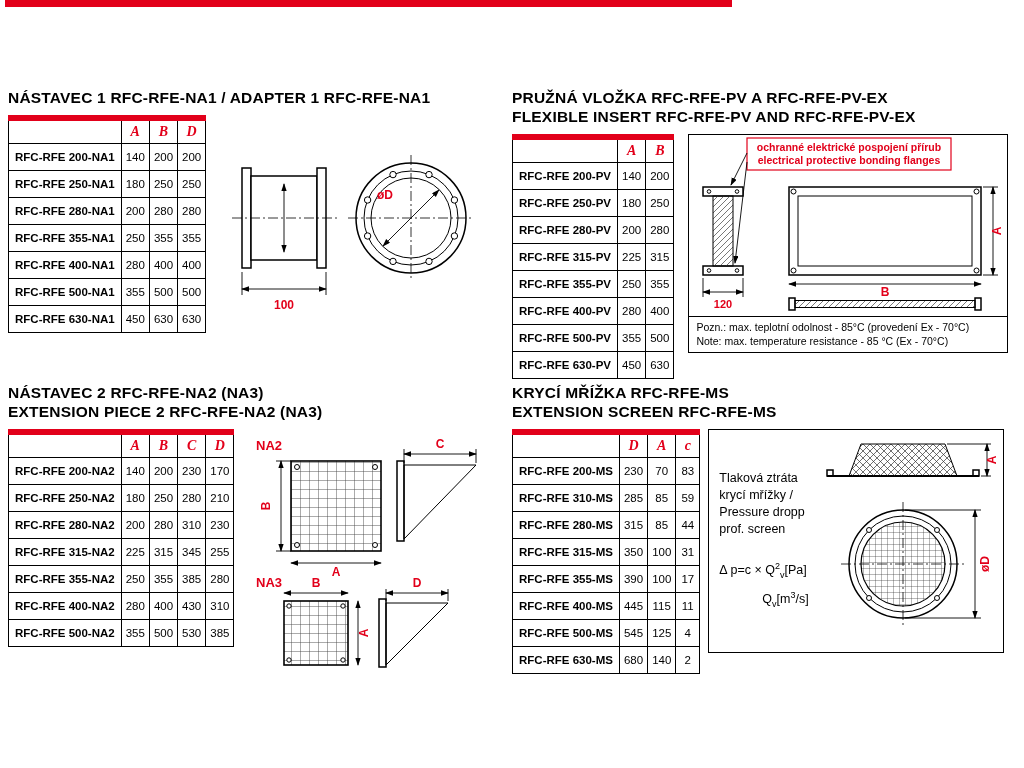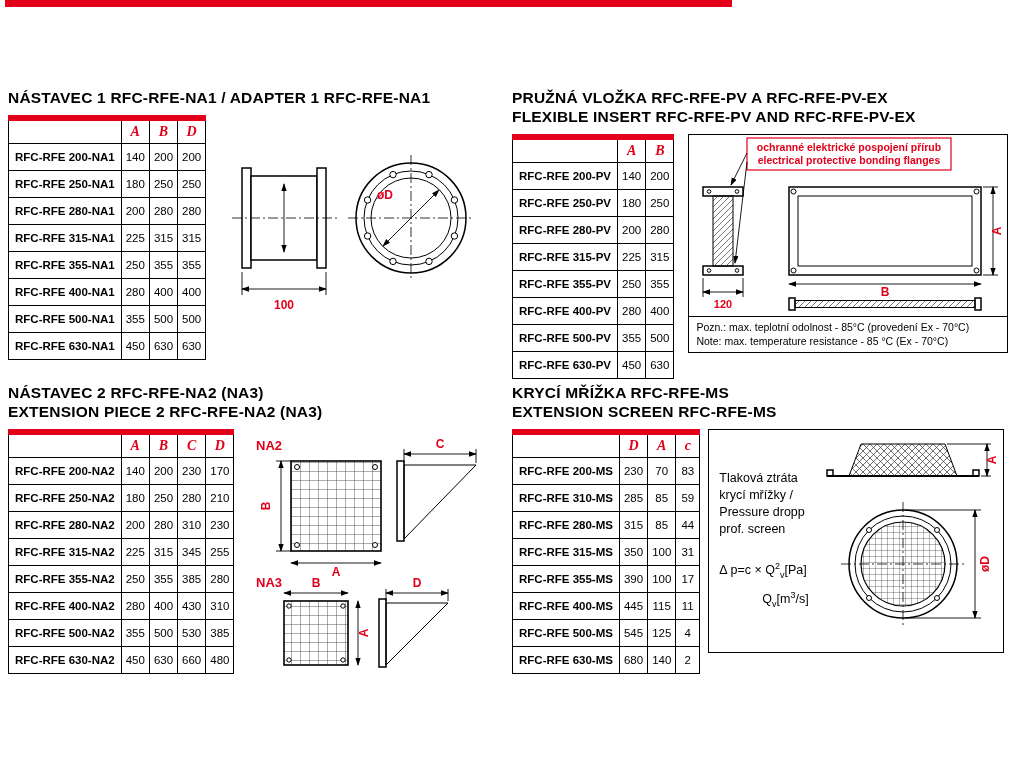--- a/index.html
+++ b/index.html
@@ -79,26 +79,20 @@
               <td class="model">RFC-RFE 250-NA1</td>
               <td class="val">180</td>
               <td class="val">250</td>
               <td class="val">250</td>
             </tr>
             <tr>
               <td class="model">RFC-RFE 280-NA1</td>
               <td class="val">200</td>
               <td class="val">280</td>
               <td class="val">280</td>
-            </tr>
-            <tr>
-              <td class="model">RFC-RFE 315-NA1</td>
-              <td class="val">225</td>
-              <td class="val">315</td>
-              <td class="val">315</td>
             </tr>
             <tr>
               <td class="model">RFC-RFE 355-NA1</td>
               <td class="val">250</td>
               <td class="val">355</td>
               <td class="val">355</td>
             </tr>
             <tr>
               <td class="model">RFC-RFE 400-NA1</td>
               <td class="val">280</td>
@@ -327,27 +321,20 @@
               <td class="val">430</td>
               <td class="val">310</td>
             </tr>
             <tr>
               <td class="model">RFC-RFE 500-NA2</td>
               <td class="val">355</td>
               <td class="val">500</td>
               <td class="val">530</td>
               <td class="val">385</td>
             </tr>
-            <tr>
-              <td class="model">RFC-RFE 630-NA2</td>
-              <td class="val">450</td>
-              <td class="val">630</td>
-              <td class="val">660</td>
-              <td class="val">480</td>
-            </tr>
           </tbody>
         </table>
       <svg class="na2-svg" width="235" height="238" viewBox="0 0 235 238">
         <defs>
           <marker id="ah3" markerWidth="9" markerHeight="7" refX="8" refY="3" orient="auto-start-reverse">
             <path d="M0,0 L9,3 L0,6 Z" fill="#000"></path>
           </marker>
           <pattern id="g1" width="9" height="9" patternUnits="userSpaceOnUse">
             <path d="M9,0 H0 V9" fill="none" stroke="#444" stroke-width="0.9"></path>
           </pattern>

